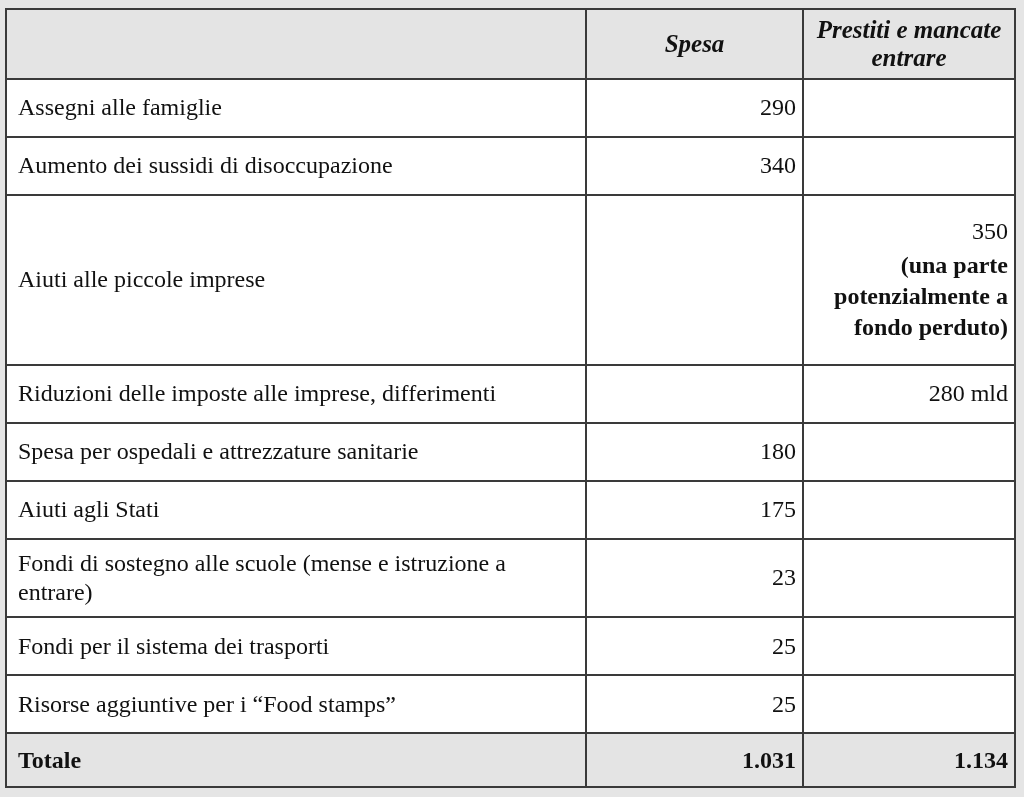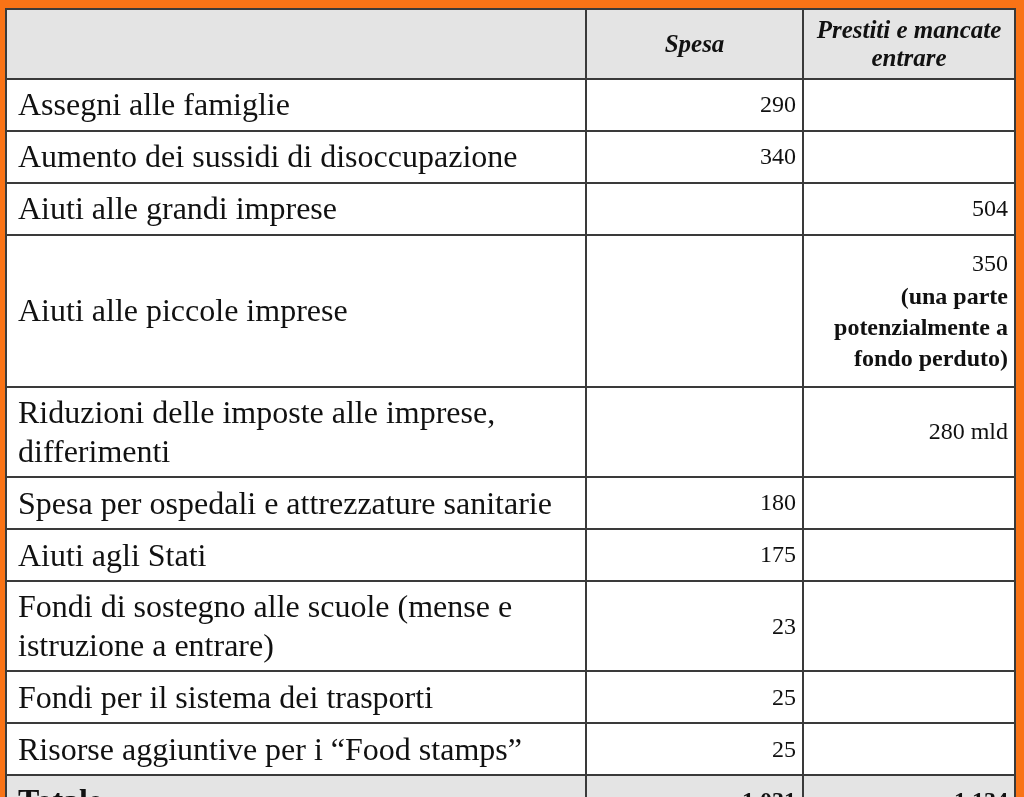--- a/index.html
+++ b/index.html
@@ -12,21 +12,21 @@
     width: 1024px;
     height: 797px;
     overflow: hidden;
     font-family: "Liberation Serif", "DejaVu Serif", serif;
   }
 
   .page {
     width: 1024px;
     height: 797px;
     box-sizing: border-box;
-    background: #f97316;
+    background: #e5e5e5;
     padding: 8px 20px 9px 5px;
     display: block;
   }
 
   table.data-table {
     width: 100%;
     height: 100%;
     border-collapse: collapse;
     table-layout: fixed;
     background: #ffffff;
@@ -57,21 +57,21 @@
     color: #111111;
     padding: 4px 10px;
   }
   th.th-label { background: #e4e4e4; }
 
   
   td.cell-label {
     background: #ffffff;
   }
   .label-inner {
-    font-size: 32px;
+    font-size: 24px;
     line-height: 1.22;
     color: #111111;
     text-align: left;
     padding: 5px 10px 5px 11px;
   }
   td.cell-num {
     background: #ffffff;
     text-align: center;
   }
   .num-inner {
@@ -147,31 +147,20 @@
           <div class="label-inner">Aumento dei sussidi di disoccupazione</div>
         </td>
         <td class="cell-num">
           <div class="num-inner">340</div>
         </td>
         <td class="cell-num">
           <div class="num-inner"></div>
         </td>
       </tr>
 
-      <tr class="r-h50">
-        <td class="cell-label">
-          <div class="label-inner">Aiuti alle grandi imprese</div>
-        </td>
-        <td class="cell-num">
-          <div class="num-inner"></div>
-        </td>
-        <td class="cell-num">
-          <div class="num-inner">504</div>
-        </td>
-      </tr>
 
       <tr class="r-h150">
         <td class="cell-label">
           <div class="label-inner">Aiuti alle piccole imprese</div>
         </td>
         <td class="cell-num">
           <div class="num-inner"></div>
         </td>
         <td class="cell-num">
           <div class="num-inner">

